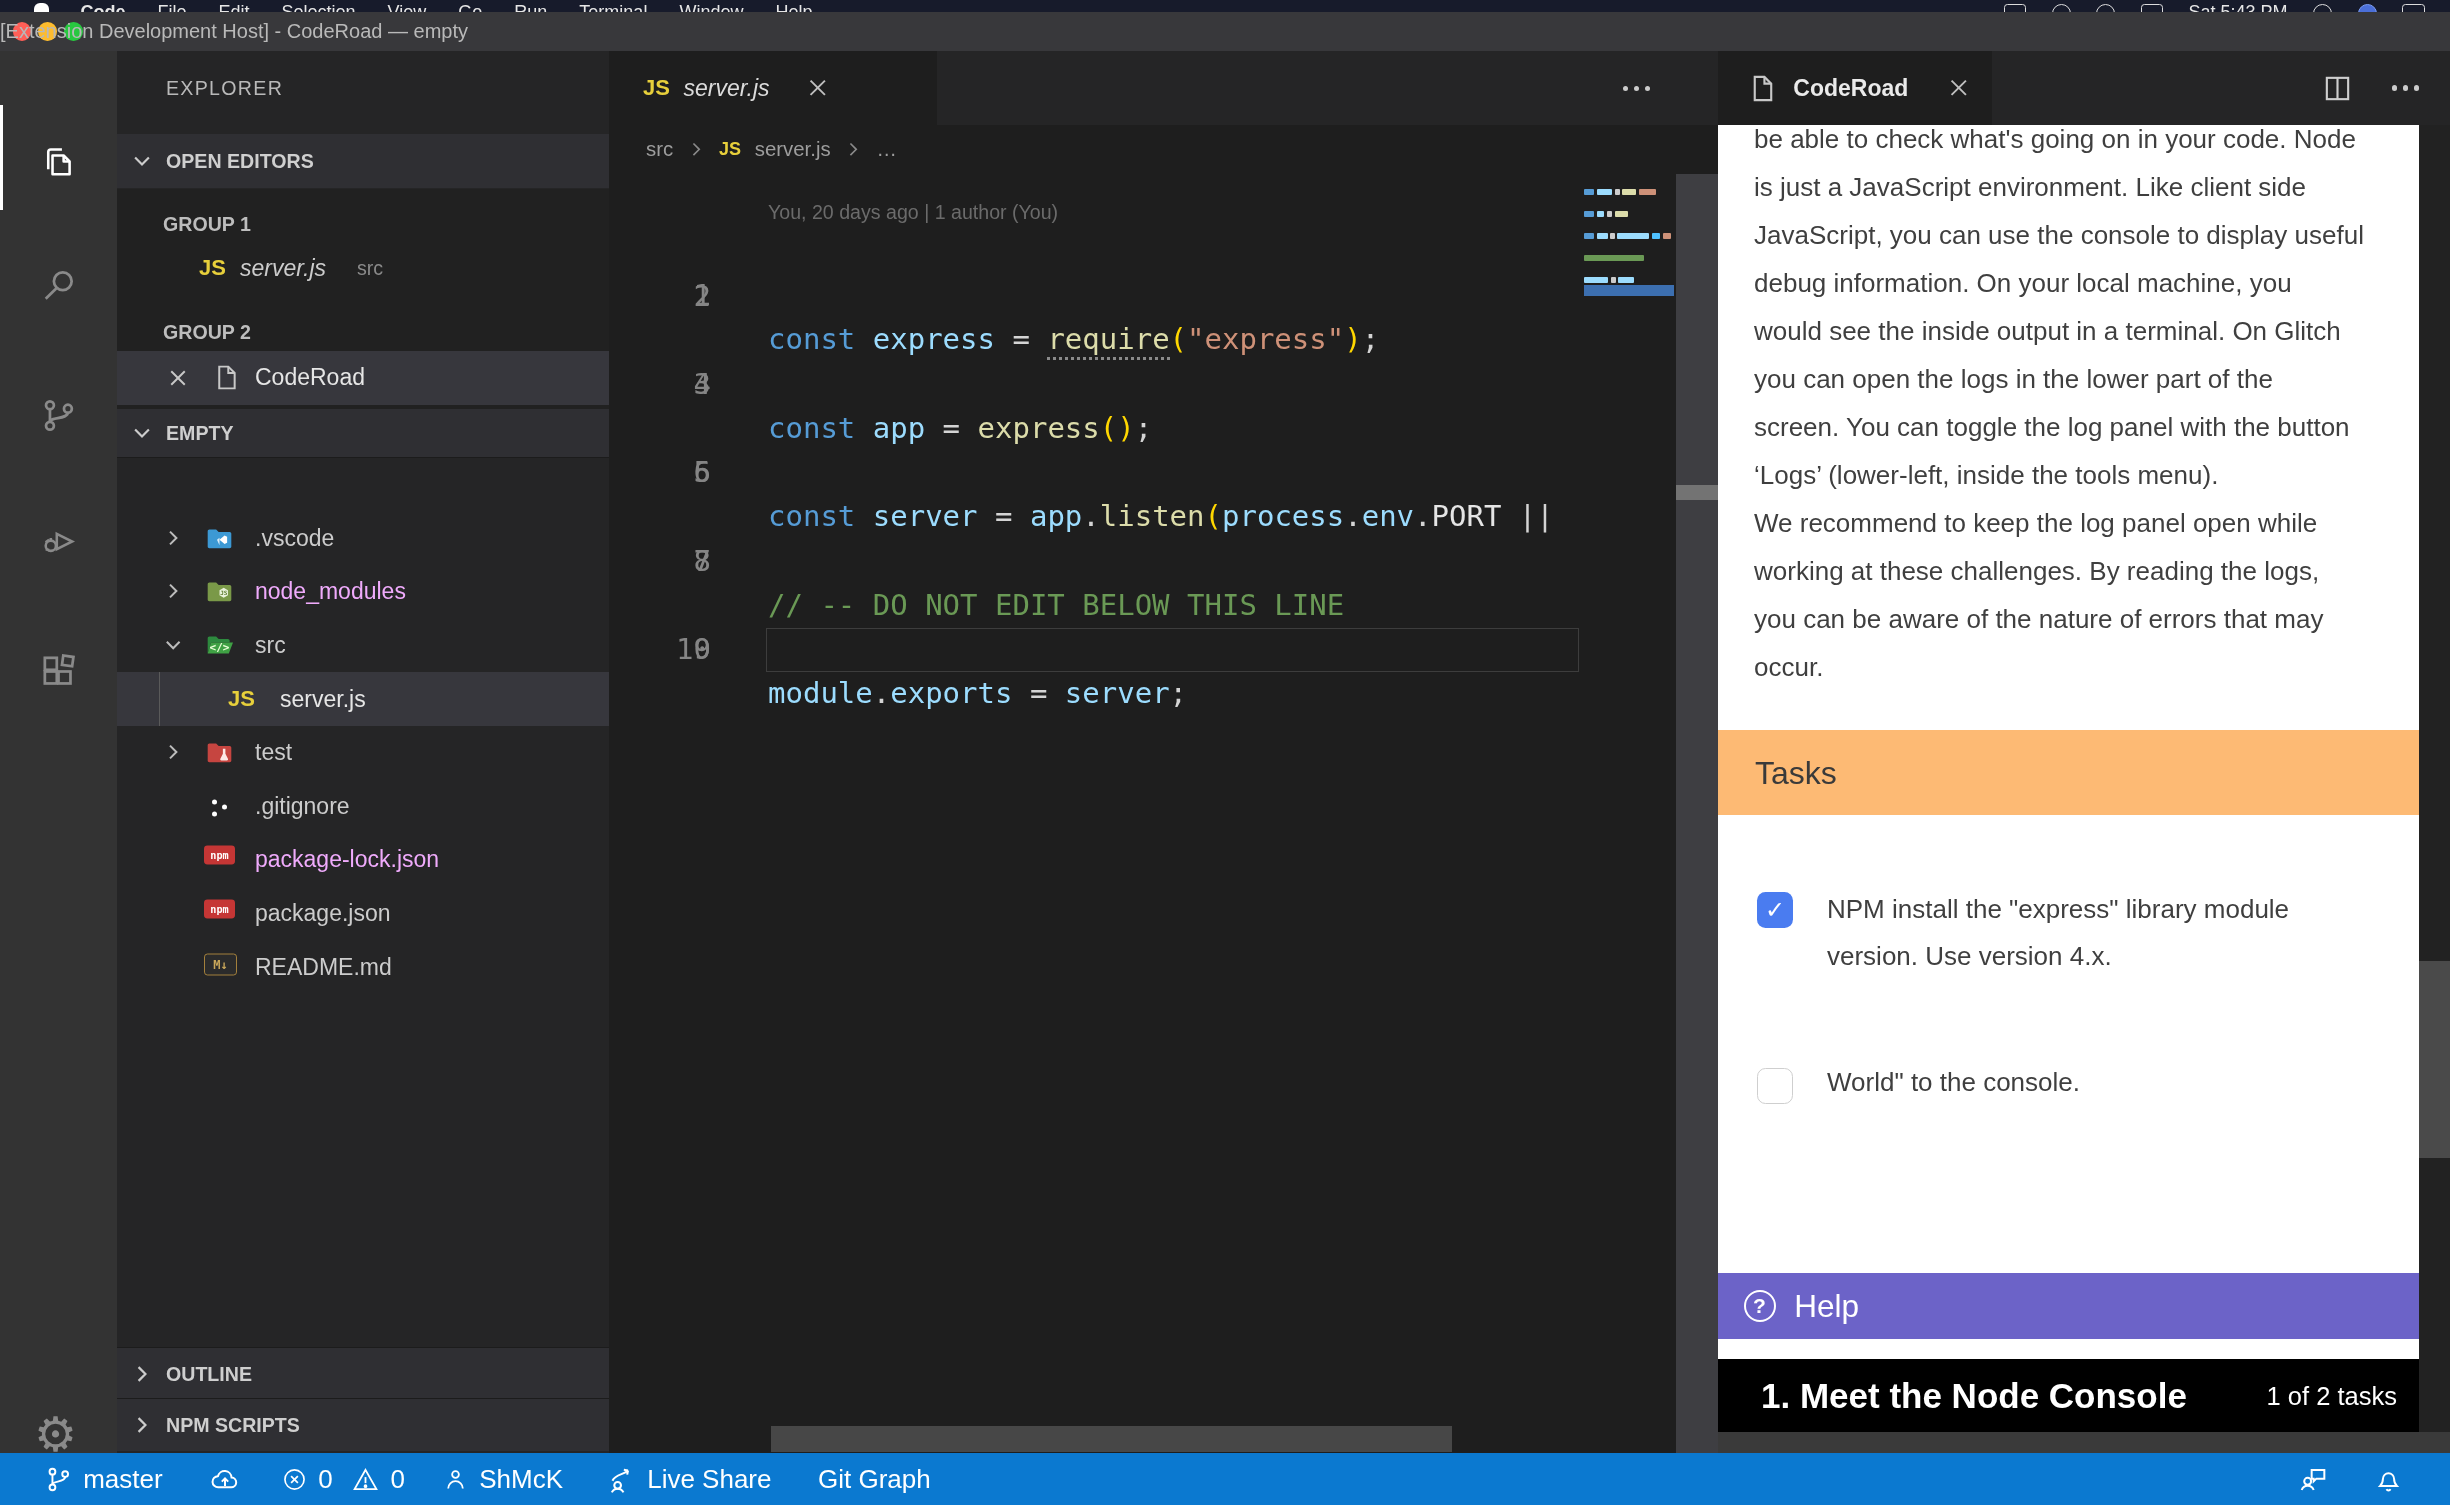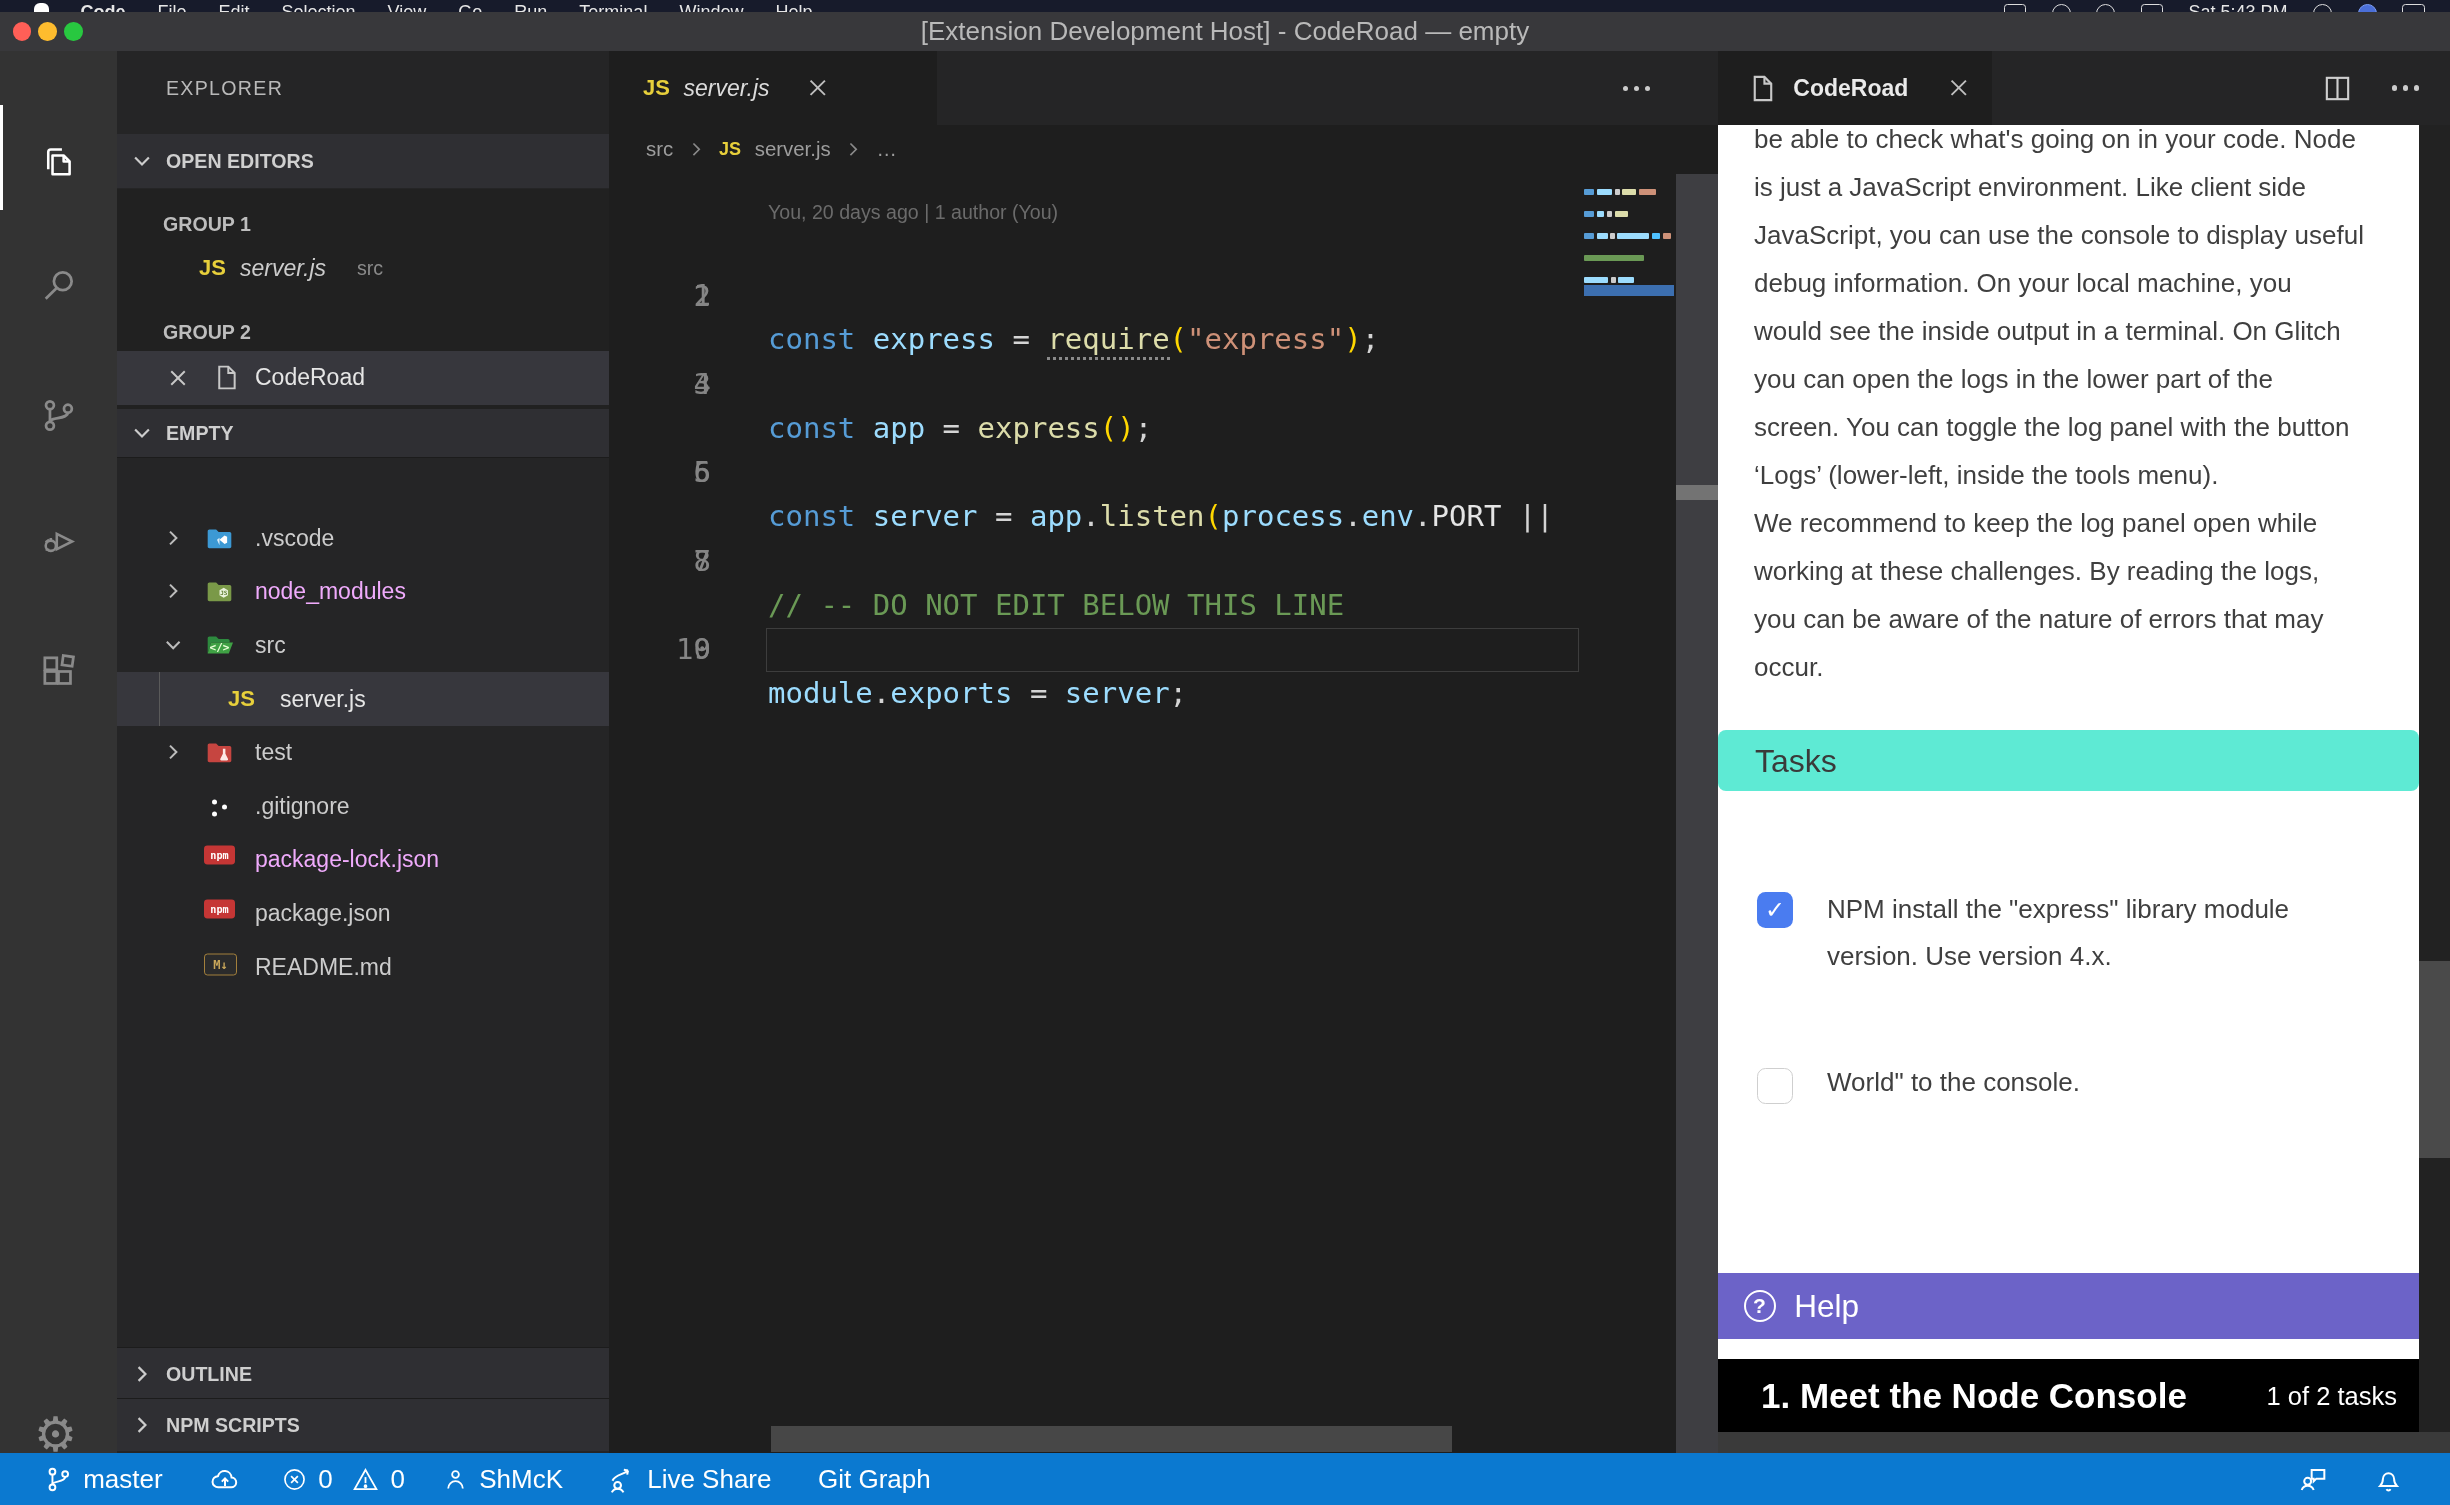--- a/index.html
+++ b/index.html
@@ -17,21 +17,21 @@
                 color:#e6e6e6;font-size:18px;line-height:25.5px;}
   .sysglyph{width:20.4px;height:17px;border:1.7px solid #dcdcdc;border-radius:3.4px;margin-top:4.3px;}
   .sysdot{width:17px;height:17px;border:1.7px solid #dcdcdc;border-radius:50%;margin-top:4.3px;}
 
   
   .titlebar{left:0;top:12px;width:2450px;height:39px;background:#38383b;z-index:39;}
   .traffic{width:18.7px;height:18.7px;border-radius:50%;top:10.2px;}
   .t-close{left:12.8px;background:#ff5f57;}
   .t-min{left:38px;background:#febc2e;}
   .t-zoom{left:64px;background:#28c840;}
-  .win-title{left:0;right:0;top:0;height:39px;line-height:39px;text-align:center;color:#b9b9b9;font-size:26px;}
+  .win-title{left:0;right:0;top:0;height:39px;line-height:39px;text-align:left;color:#b9b9b9;font-size:20px;}
 
   
   .activitybar{left:0;top:51px;width:117px;height:1402px;background:#333333;z-index:10;}
   .act-ind{left:0;top:54px;width:3.4px;height:105px;background:#fff;}
   .act-icon{left:38px;width:41px;height:41px;color:#8a8a8a;}
   .act-icon.active{color:#ffffff;}
   .gear{left:34px;top:1358px;font-size:48px;color:#8a8a8a;line-height:51px;}
 
   
   .sidebar{left:117px;top:51px;width:492px;height:1402px;background:#252526;z-index:5;}
@@ -96,21 +96,21 @@
   .vstrip-thumb{position:absolute;left:0;top:311px;width:43px;height:15.3px;background:#737373;}
   .hscroll{left:771px;top:1426px;width:681px;height:25.5px;background:#474747;z-index:4;}
 
   
   .tabbar-cr{left:1718px;top:51px;width:732px;height:74px;background:#252526;z-index:20;}
   .tab-cr{width:274px;padding-left:29px;box-sizing:border-box;gap:15.3px;}
   .doc-icon{color:#c8c8c8;}
   .cr-actions{position:absolute;top:0;height:74px;display:flex;align-items:center;gap:39px;right:31px;color:#cfcfcf;}
   .webview{left:1718px;top:125px;width:701px;height:1307px;background:#ffffff;overflow:hidden;z-index:5;}
   .story{position:absolute;left:36px;top:-10.2px;width:652px;color:#3f3f3f;font-size:26px;line-height:48px;}
-  .tasks-band{position:absolute;left:0;top:605px;width:701px;height:61px;background:#5eead4;border-radius:8px;}
+  .tasks-band{position:absolute;left:0;top:605px;width:701px;height:85px;background:#fdba74;}
   .tasks-title{position:absolute;left:37px;top:50%;transform:translateY(-50%);color:#3a3a3a;font-size:32px;}
   .checkbox{position:absolute;left:39px;width:36px;height:36px;border-radius:8.5px;box-sizing:border-box;}
   .cb-checked{background:#4a7cf0;color:#fff;font-size:24px;display:flex;align-items:center;justify-content:center;}
   .cb-empty{background:#fff;border:1.7px solid #cfcfcf;}
   .task-text{position:absolute;left:109px;width:578px;color:#3f3f3f;font-size:26px;line-height:47px;}
   .code-pill{font-family:"DejaVu Sans Mono",monospace;font-size:25px;background:#000;color:#fff;
              padding:2.6px 12px 4.3px;border-radius:6.8px;}
   .help-bar{position:absolute;left:0;top:1148px;width:701px;height:66px;background:#6c63c8;color:#fff;
             display:flex;align-items:center;gap:18.7px;padding-left:25.5px;box-sizing:border-box;}
   .q-circle{width:32px;height:32px;border:2.6px solid #fff;border-radius:50%;display:flex;align-items:center;

